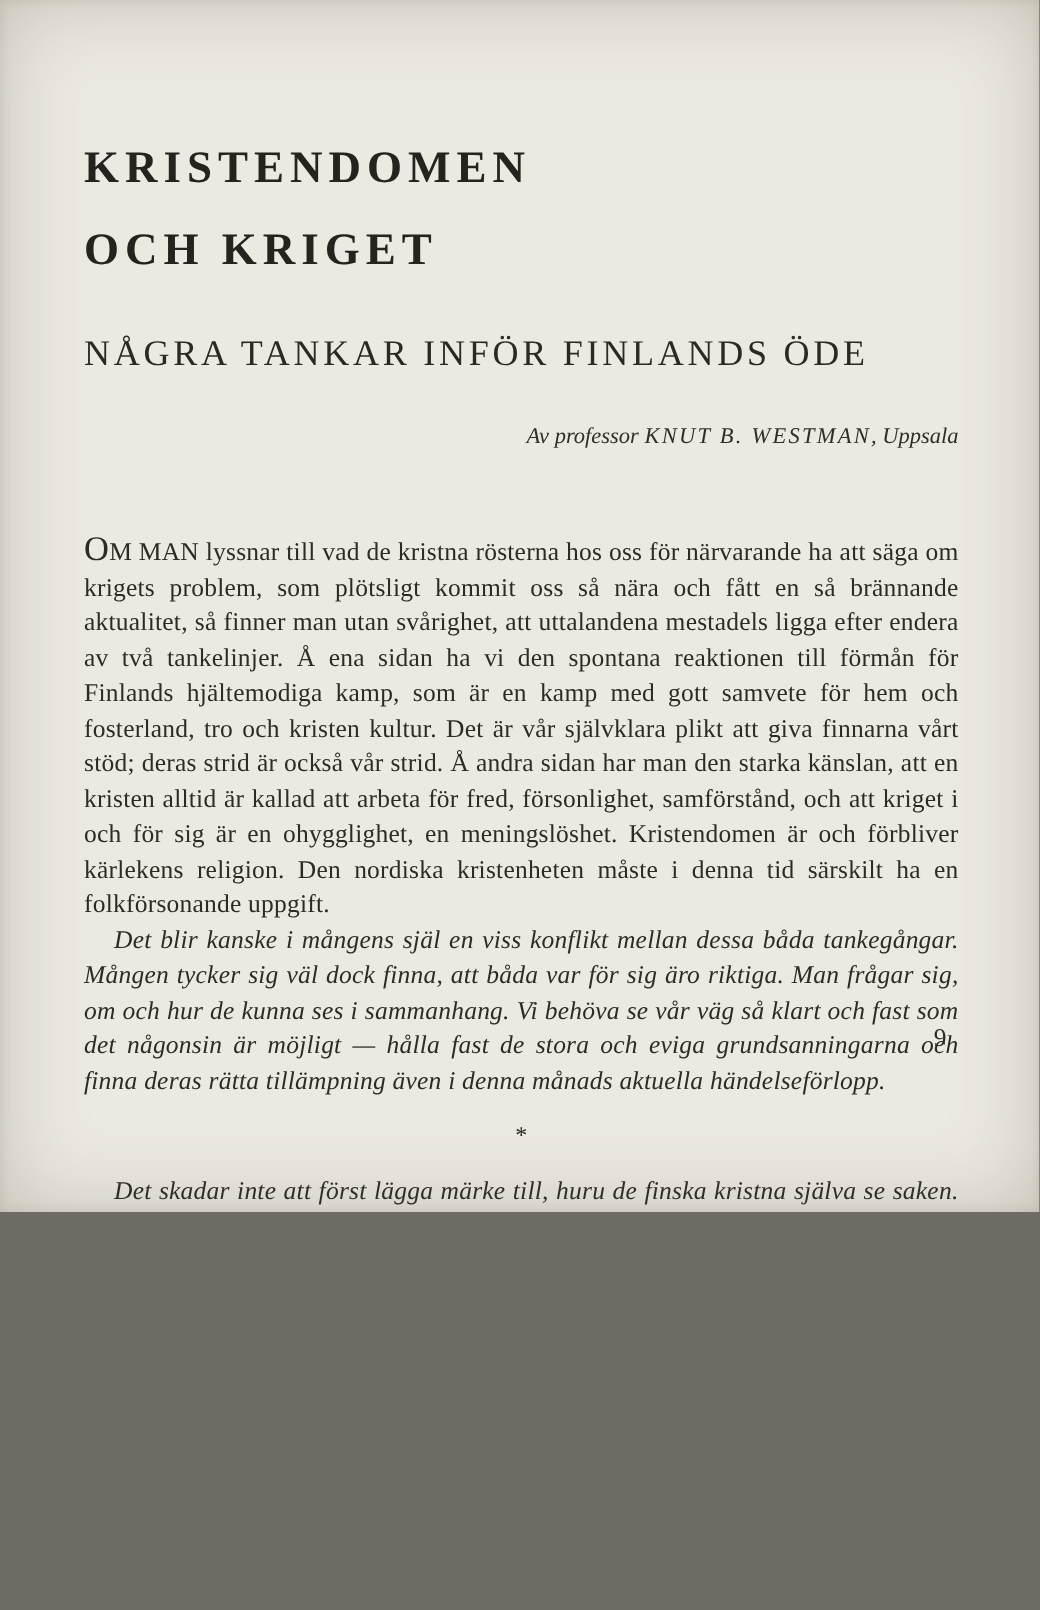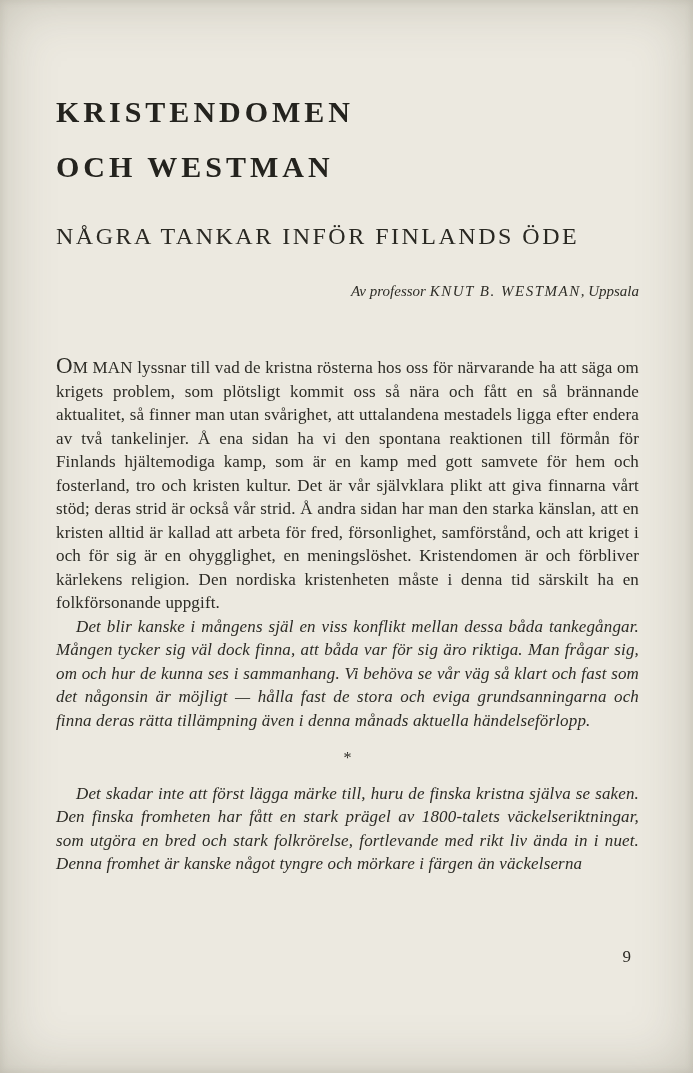--- a/index.html
+++ b/index.html
@@ -3,21 +3,21 @@
 <meta charset="utf-8">
 <style>
   html, body {
     margin: 0;
     padding: 0;
     background: #6f6c64;
   }
   .page {
     position: relative;
     width: 693px;
-    height: 1073px;
+    height: 808px;
     margin: 0 auto;
     box-sizing: border-box;
     padding: 84px 54px 0 56px;
     background:
       radial-gradient(ellipse 130% 120% at 48% 45%, #ece9e0 60%, #e3e0d5 88%, #d8d4c6 100%);
     color: #2c2b25;
     font-family: "Liberation Serif", "DejaVu Serif", serif;
     overflow: hidden;
   }
   .page::after {
@@ -87,21 +87,21 @@
     color: #2c2b25;
   }
 </style>
 </head>
 <body>
 
 <div class="page">
 
   <h1 class="title">
     <span class="title-line">KRISTENDOMEN</span>
-    <span class="title-line">OCH WESTMAN</span>
+    <span class="title-line">OCH KRIGET</span>
   </h1>
 
   <h2 class="subtitle">NÅGRA TANKAR INFÖR FINLANDS ÖDE</h2>
 
   <p class="byline"><span>Av professor </span><span class="byline-name">KNUT B. WESTMAN</span><span>, Uppsala</span></p>
 
   <div class="body-text">
 
     <p class="body-para"><span class="initial-cap">O</span><span>M MAN</span><span> lyssnar till vad de kristna rösterna hos oss för närvarande ha att säga om krigets problem, som plötsligt kommit oss så nära och fått en så brännande aktualitet, så finner man utan svårighet, att uttalandena mestadels ligga efter endera av två tankelinjer. Å ena sidan ha vi den spontana reaktionen till förmån för Finlands hjältemodiga kamp, som är en kamp med gott samvete för hem och fosterland, tro och kristen kultur. Det är vår självklara plikt att giva finnarna vårt stöd; deras strid är också vår strid. Å andra sidan har man den starka känslan, att en kristen alltid är kallad att arbeta för fred, försonlighet, samförstånd, och att kriget i och för sig är en ohygglighet, en meningslöshet. Kristendomen är och förbliver kärlekens religion. Den nordiska kristenheten måste i denna tid särskilt ha en folkförsonande uppgift.</span></p>
 

